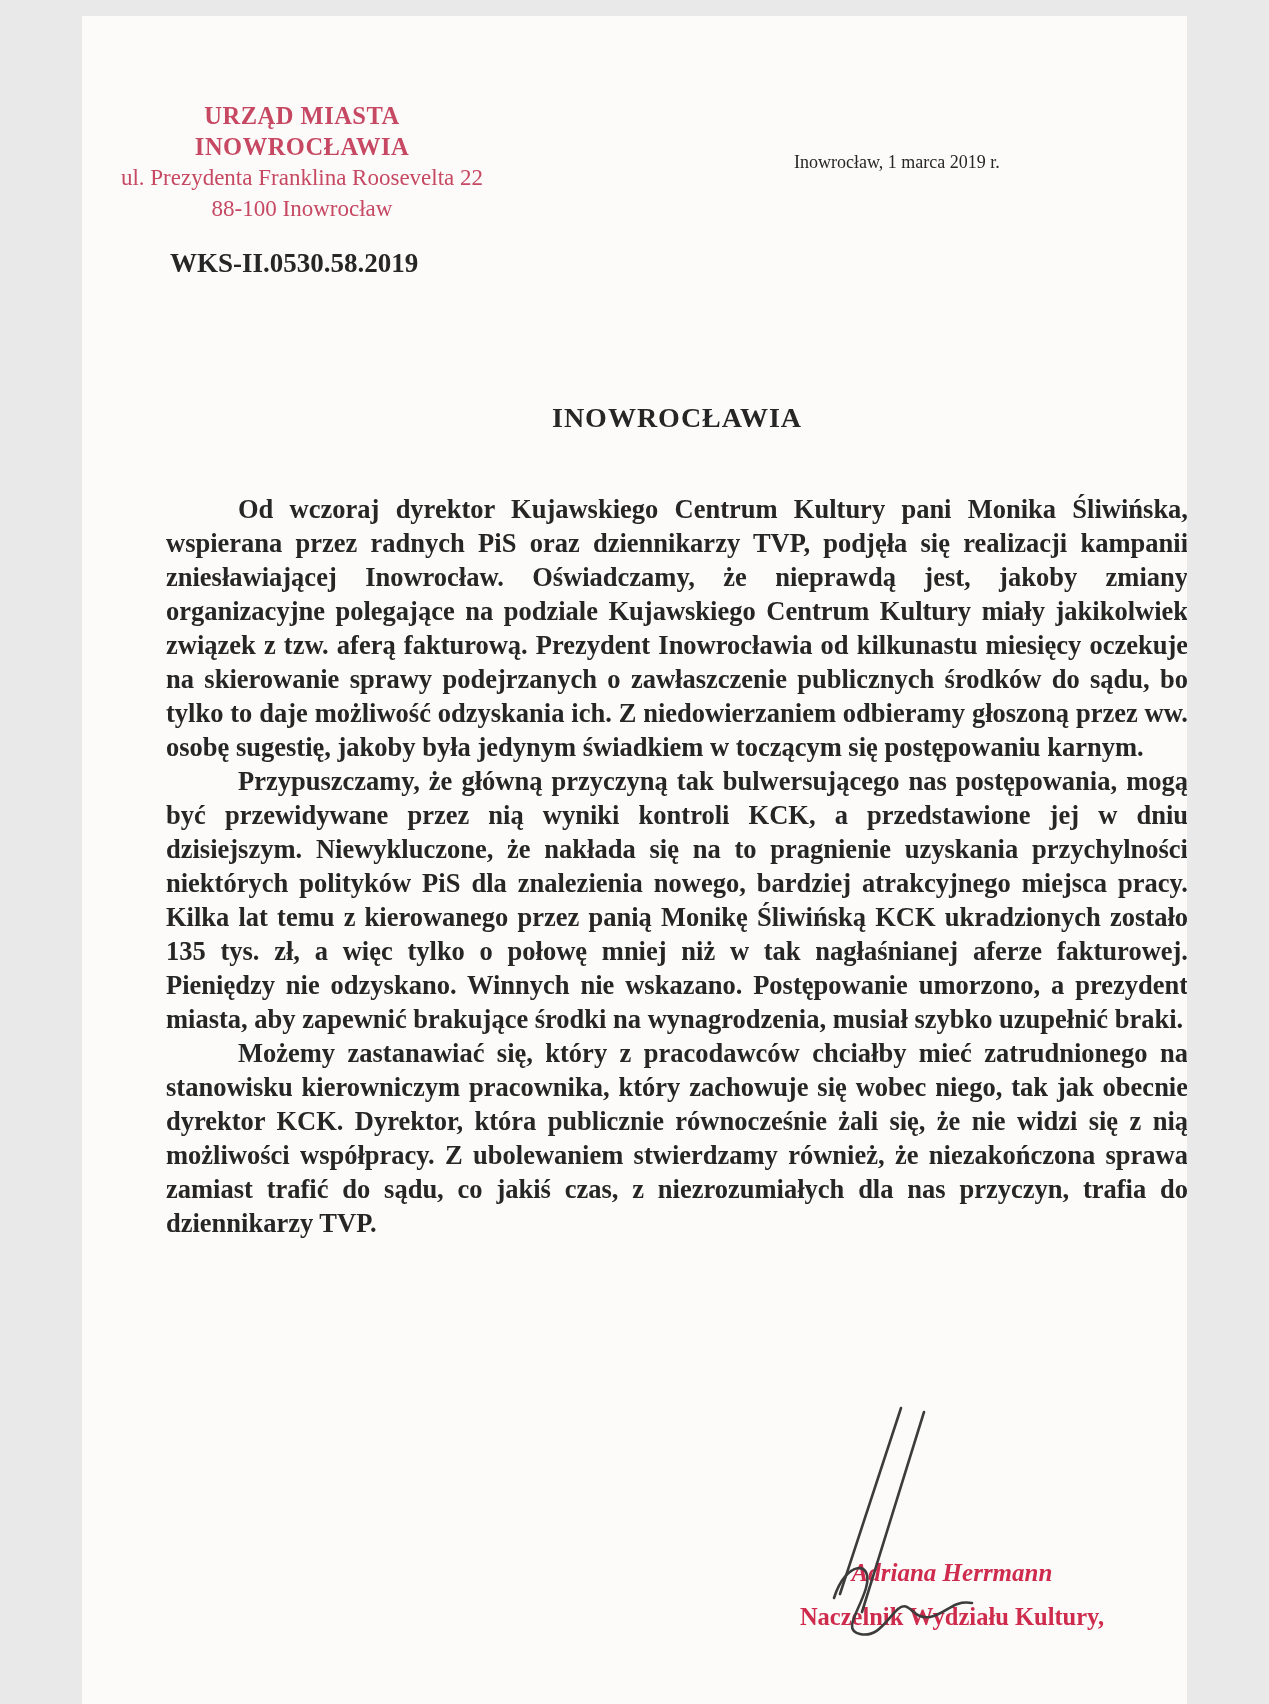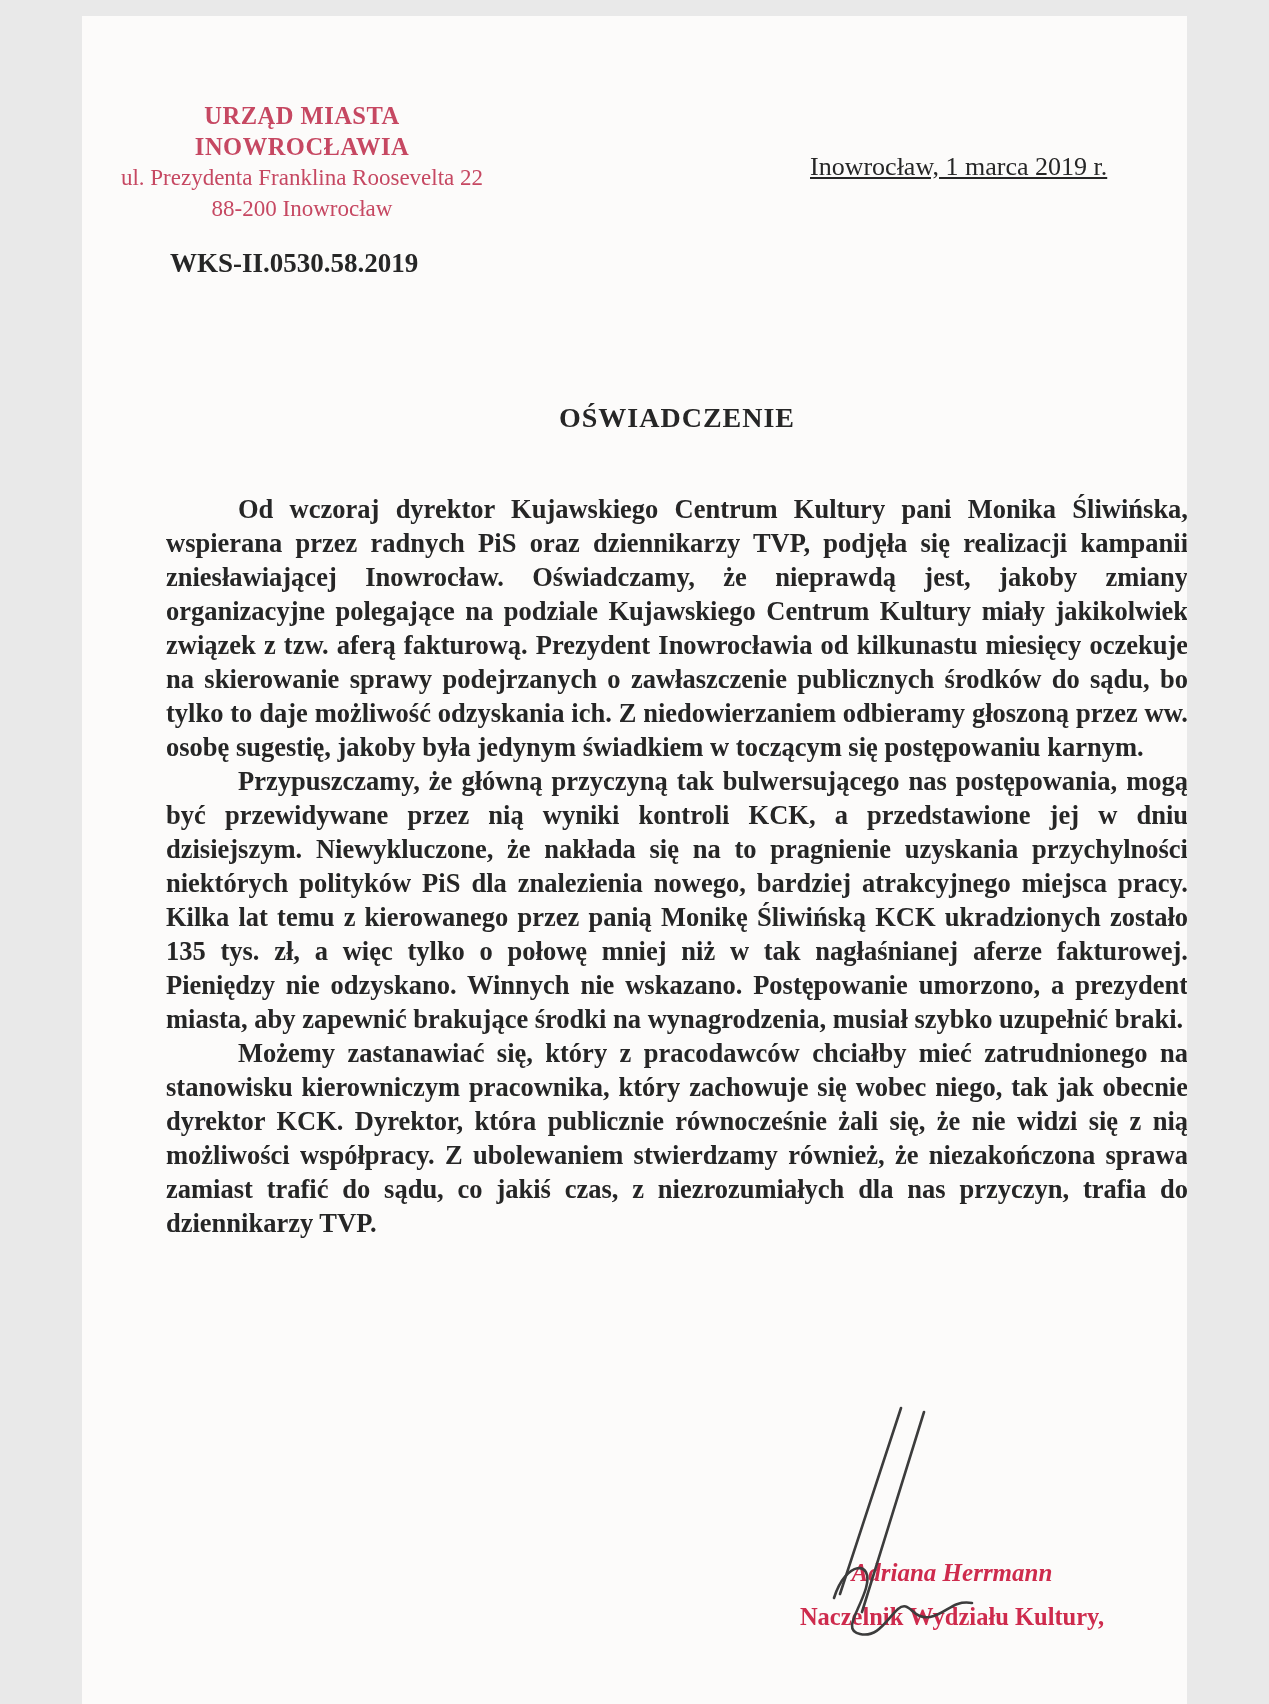--- a/index.html
+++ b/index.html
@@ -26,25 +26,24 @@
     user-select: none;
   }
   .stamp .s1 {
     font-size: 24.5px;
     font-weight: bold;
     letter-spacing: 0.5px;
   }
   .stamp .s2, .stamp .s3 { font-size: 23px; }
   .dateline {
     position: absolute;
-    left: 728px;
+    left: 712px;
     top: 136px;
-    font-size: 26px;
+    font-size: 18px;
     white-space: nowrap;
-    text-decoration: underline;
   }
   .reference {
     position: absolute;
     left: 88px;
     top: 232px;
     font-size: 27px;
     white-space: nowrap;
     font-weight: bold;
   }
   .title {
@@ -102,28 +101,28 @@
   }
 </style>
 </head>
 <body>
 
 <div class="page">
 
   <div class="stamp">
     <div class="s1">URZĄD MIASTA INOWROCŁAWIA</div>
     <div class="s2">ul. Prezydenta Franklina Roosevelta 22</div>
-    <div class="s3">88-200 Inowrocław</div>
+    <div class="s3">88-100 Inowrocław</div>
   </div>
 
   <div class="dateline">Inowrocław, 1 marca 2019 r.</div>
 
   <div class="reference">WKS-II.0530.58.2019</div>
 
-  <h1 class="title">OŚWIADCZENIE</h1>
+  <h1 class="title">INOWROCŁAWIA</h1>
 
   <div class="body-text">
     <p>Od wczoraj dyrektor Kujawskiego Centrum Kultury pani Monika Śliwińska, wspierana przez radnych PiS oraz dziennikarzy TVP, podjęła się realizacji kampanii zniesławiającej Inowrocław. Oświadczamy, że nieprawdą jest, jakoby zmiany organizacyjne polegające na podziale Kujawskiego Centrum Kultury miały jakikolwiek związek z tzw. aferą fakturową. Prezydent Inowrocławia od kilkunastu miesięcy oczekuje na skierowanie sprawy podejrzanych o zawłaszczenie publicznych środków do sądu, bo tylko to daje możliwość odzyskania ich. Z niedowierzaniem odbieramy głoszoną przez ww. osobę sugestię, jakoby była jedynym świadkiem w toczącym się postępowaniu karnym.</p>
     <p>Przypuszczamy, że główną przyczyną tak bulwersującego nas postępowania, mogą być przewidywane przez nią wyniki kontroli KCK, a przedstawione jej w dniu dzisiejszym. Niewykluczone, że nakłada się na to pragnienie uzyskania przychylności niektórych polityków PiS dla znalezienia nowego, bardziej atrakcyjnego miejsca pracy. Kilka lat temu z kierowanego przez panią Monikę Śliwińską KCK ukradzionych zostało 135 tys. zł, a więc tylko o połowę mniej niż w tak nagłaśnianej aferze fakturowej. Pieniędzy nie odzyskano. Winnych nie wskazano. Postępowanie umorzono, a prezydent miasta, aby zapewnić brakujące środki na wynagrodzenia, musiał szybko uzupełnić braki.</p>
     <p>Możemy zastanawiać się, który z pracodawców chciałby mieć zatrudnionego na stanowisku kierowniczym pracownika, który zachowuje się wobec niego, tak jak obecnie dyrektor KCK. Dyrektor, która publicznie równocześnie żali się, że nie widzi się z nią możliwości współpracy. Z ubolewaniem stwierdzamy również, że niezakończona sprawa zamiast trafić do sądu, co jakiś czas, z niezrozumiałych dla nas przyczyn, trafia do dziennikarzy TVP.</p>
   </div>
 
   <div class="signature-block">
     <div class="sig-name">Adriana Herrmann</div>
     <div class="sig-title">Naczelnik Wydziału Kultury,</div>

